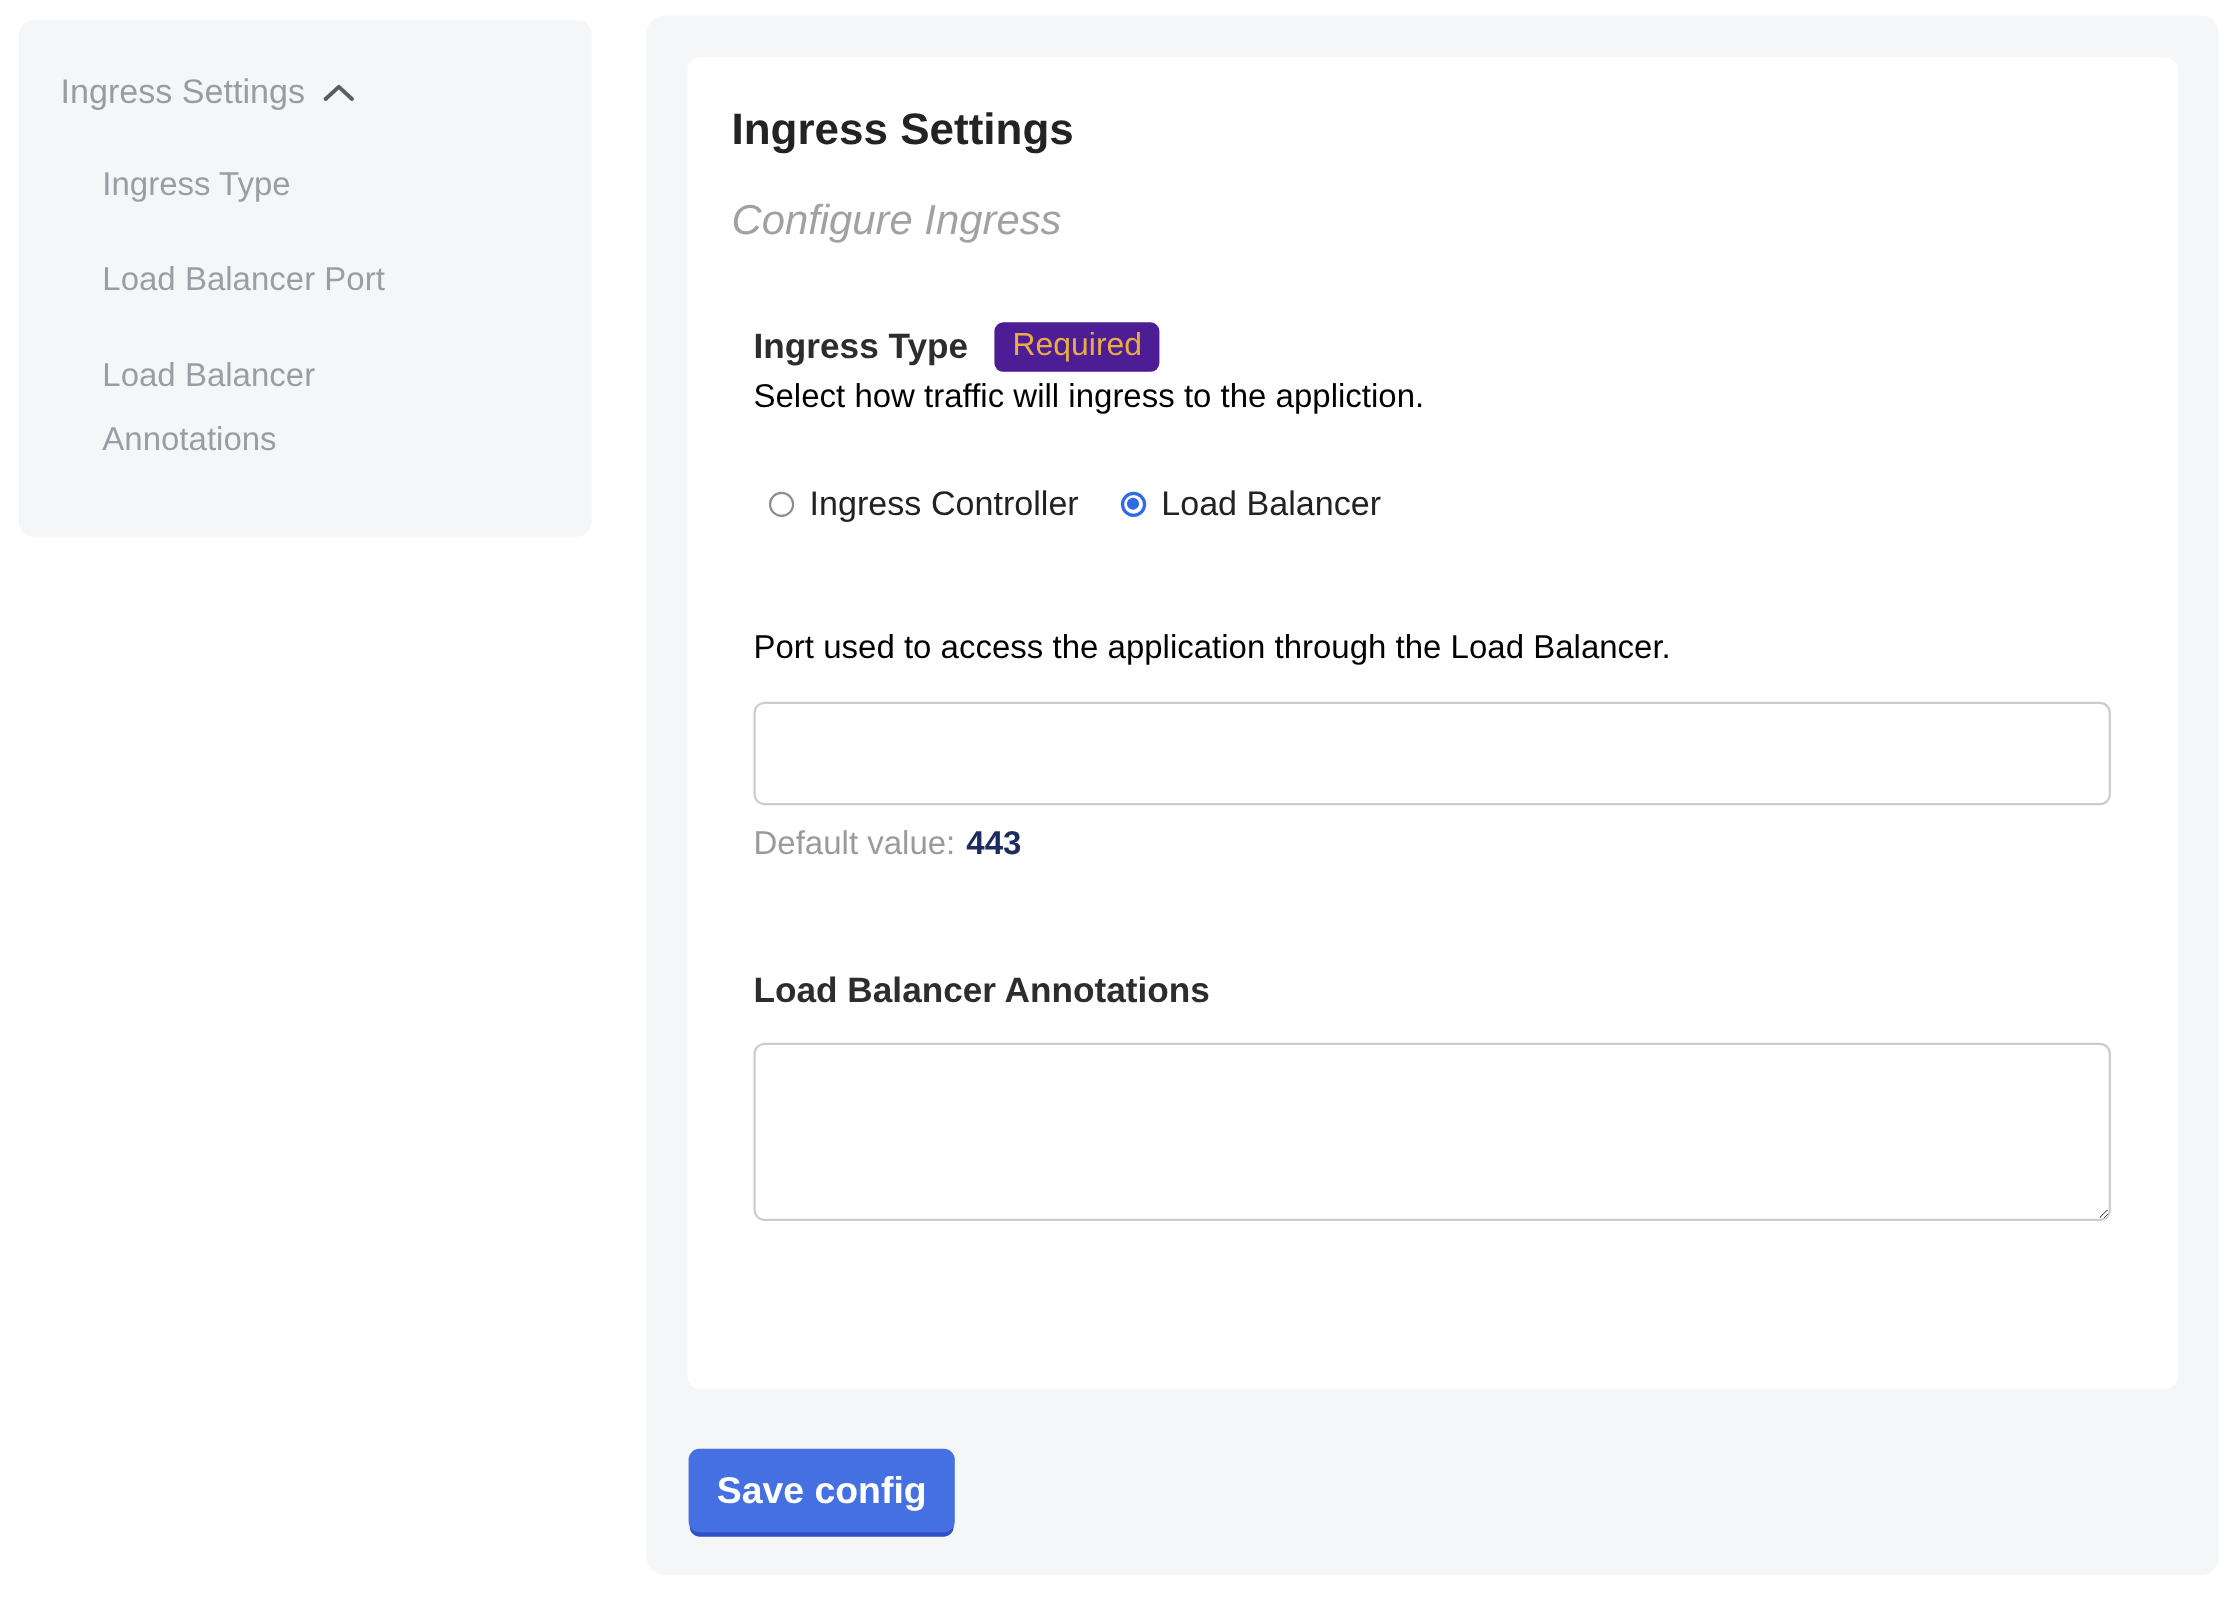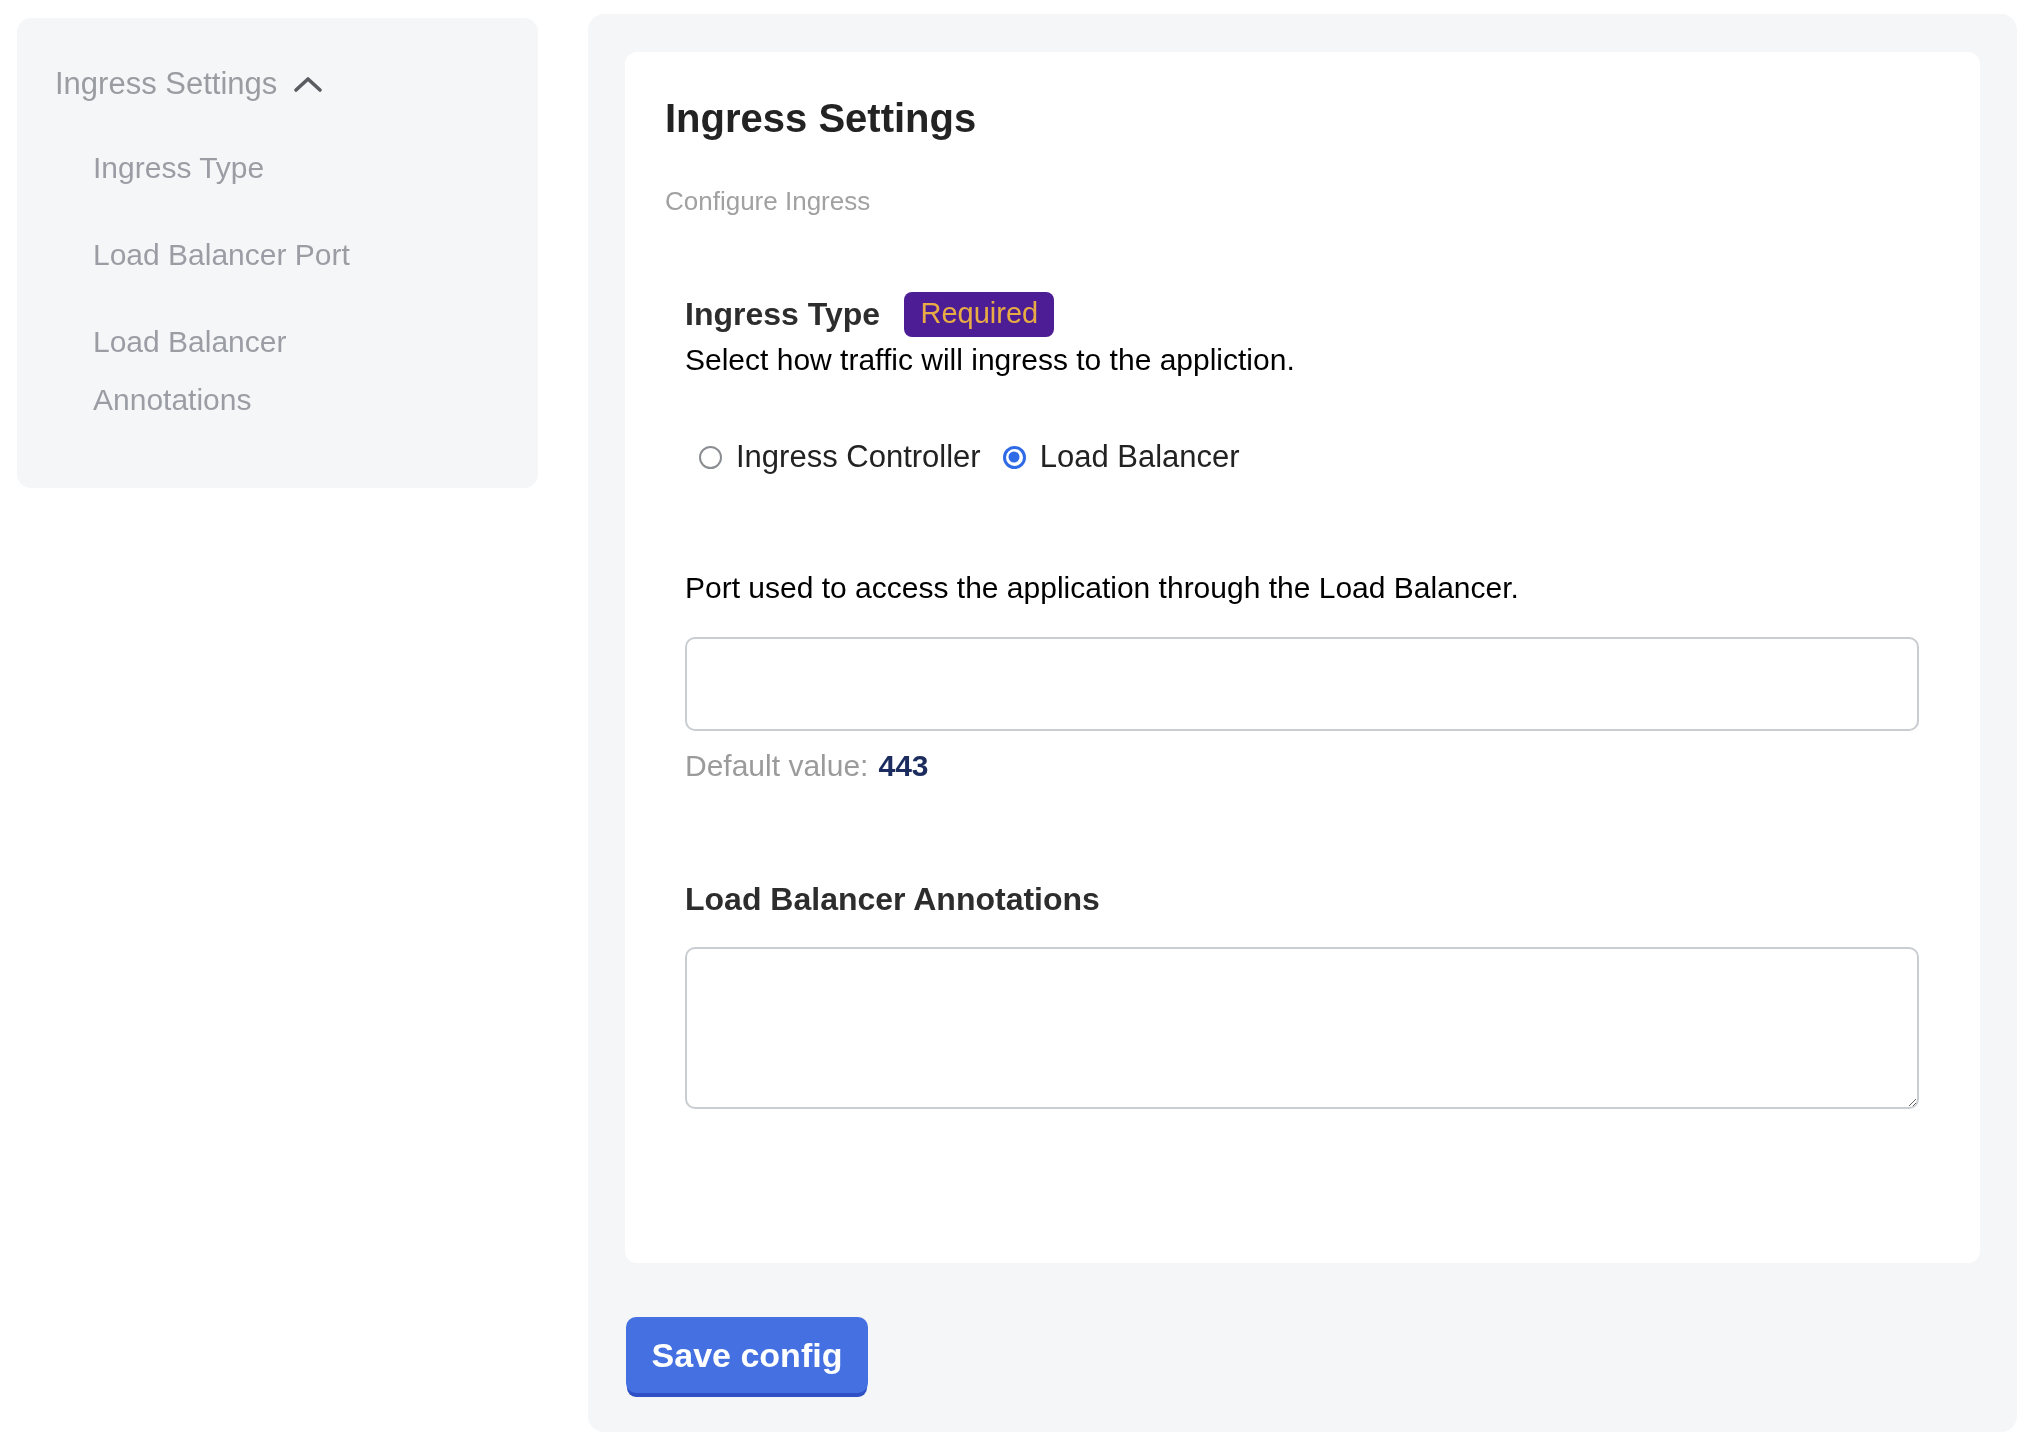--- a/index.html
+++ b/index.html
@@ -57,23 +57,24 @@
     padding: 44px 61px 0 40px;
   }
   .card-title {
     font-size: 40px;
     line-height: 44px;
     font-weight: 700;
     color: #232323;
   }
   .card-subtitle {
     margin-top: 44px;
-    font-size: 26px;
+    font-size: 38px;
     line-height: 34px;
     color: #a1a1a1;
+    font-style: italic;
   }
 
   .field { margin-left: 20px; width: 1234px; }
   .field-1 { margin-top: 76px; }
   .field-2 { margin-top: 96px; }
   .field-3 { margin-top: 96px; }
 
   .field-label {
     font-size: 32px;
     line-height: 40px;
@@ -97,21 +98,21 @@
     line-height: 34px;
     color: #000000;
   }
 
   
   .radio-row {
     margin-top: 62px;
     margin-left: 14px;
     display: flex;
     align-items: center;
-    gap: 22px;
+    gap: 38px;
   }
   .radio-option {
     display: flex;
     align-items: center;
     gap: 14px;
     cursor: pointer;
   }
   .radio-circle {
     width: 23px; height: 23px;
     border-radius: 50%;

